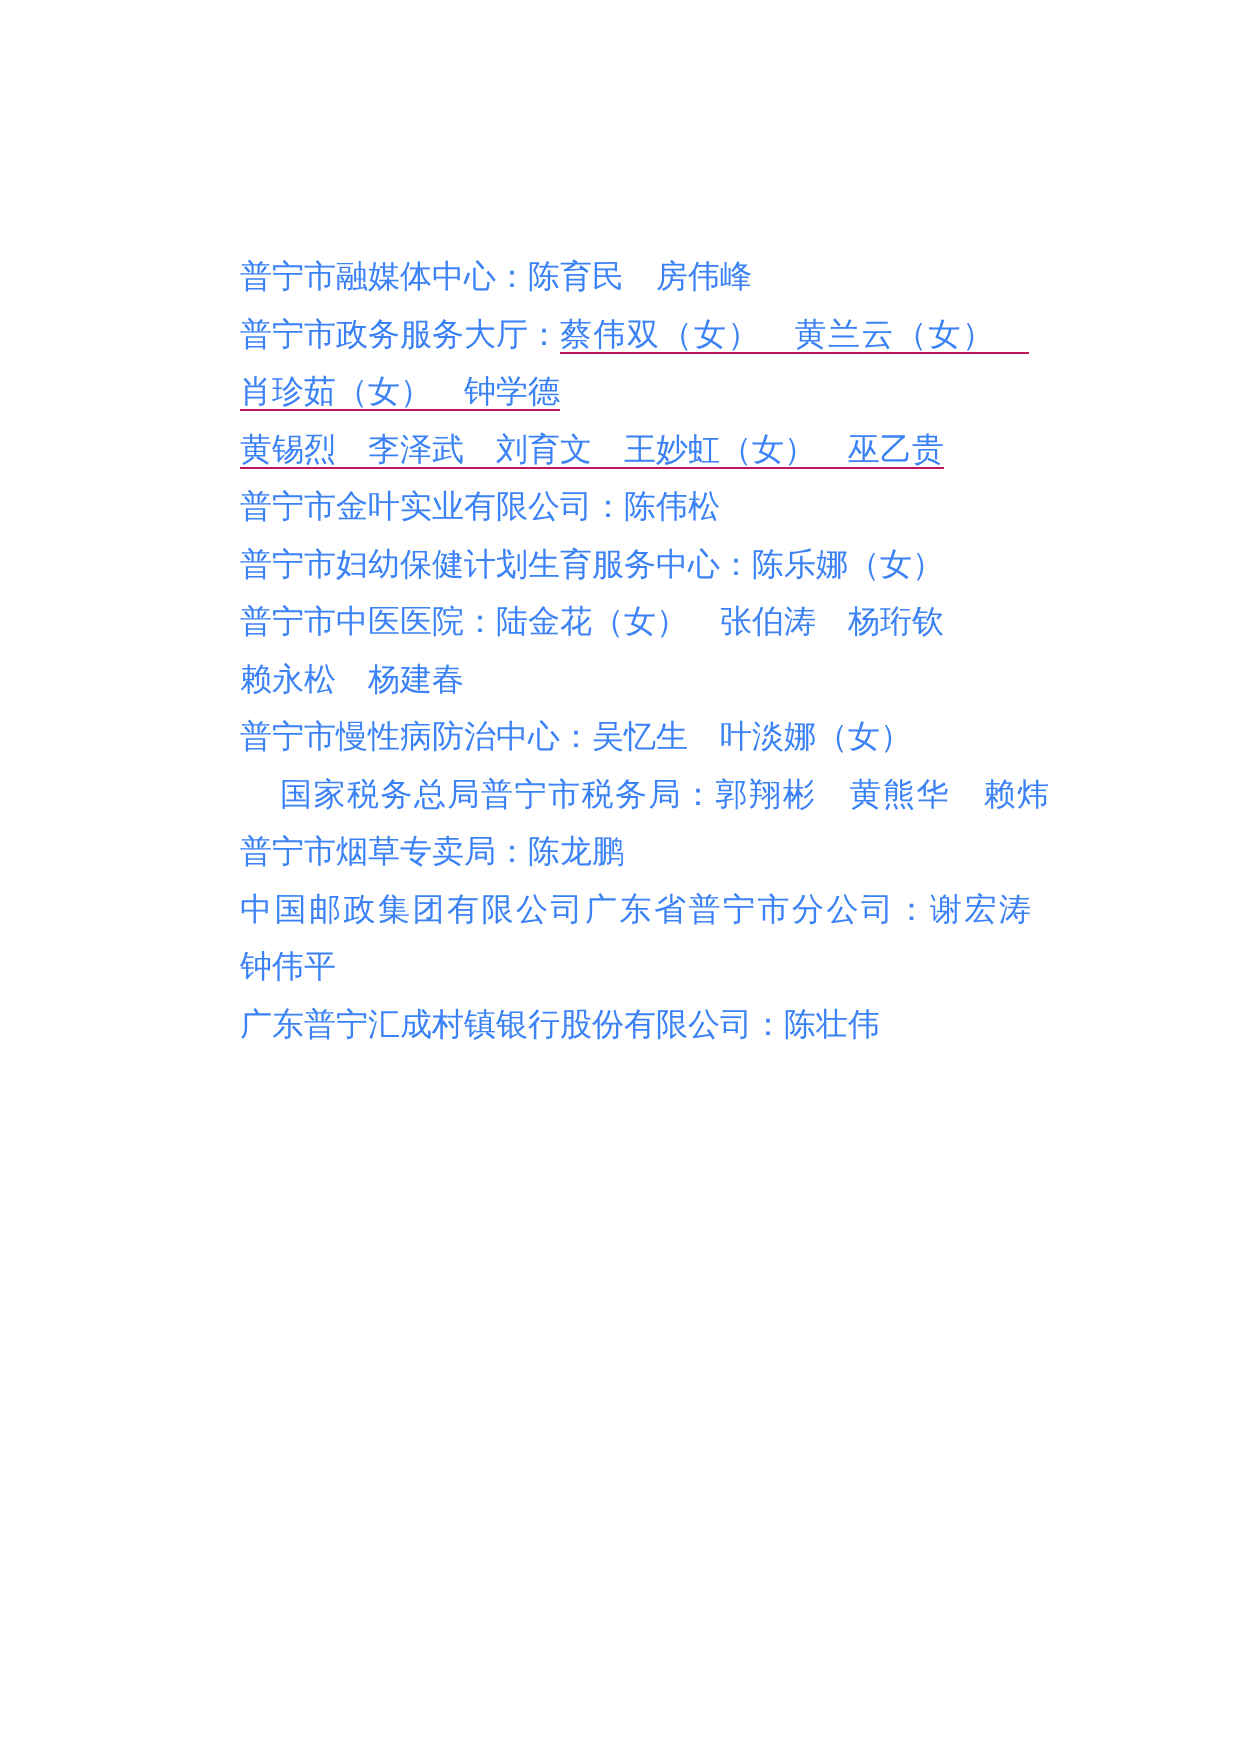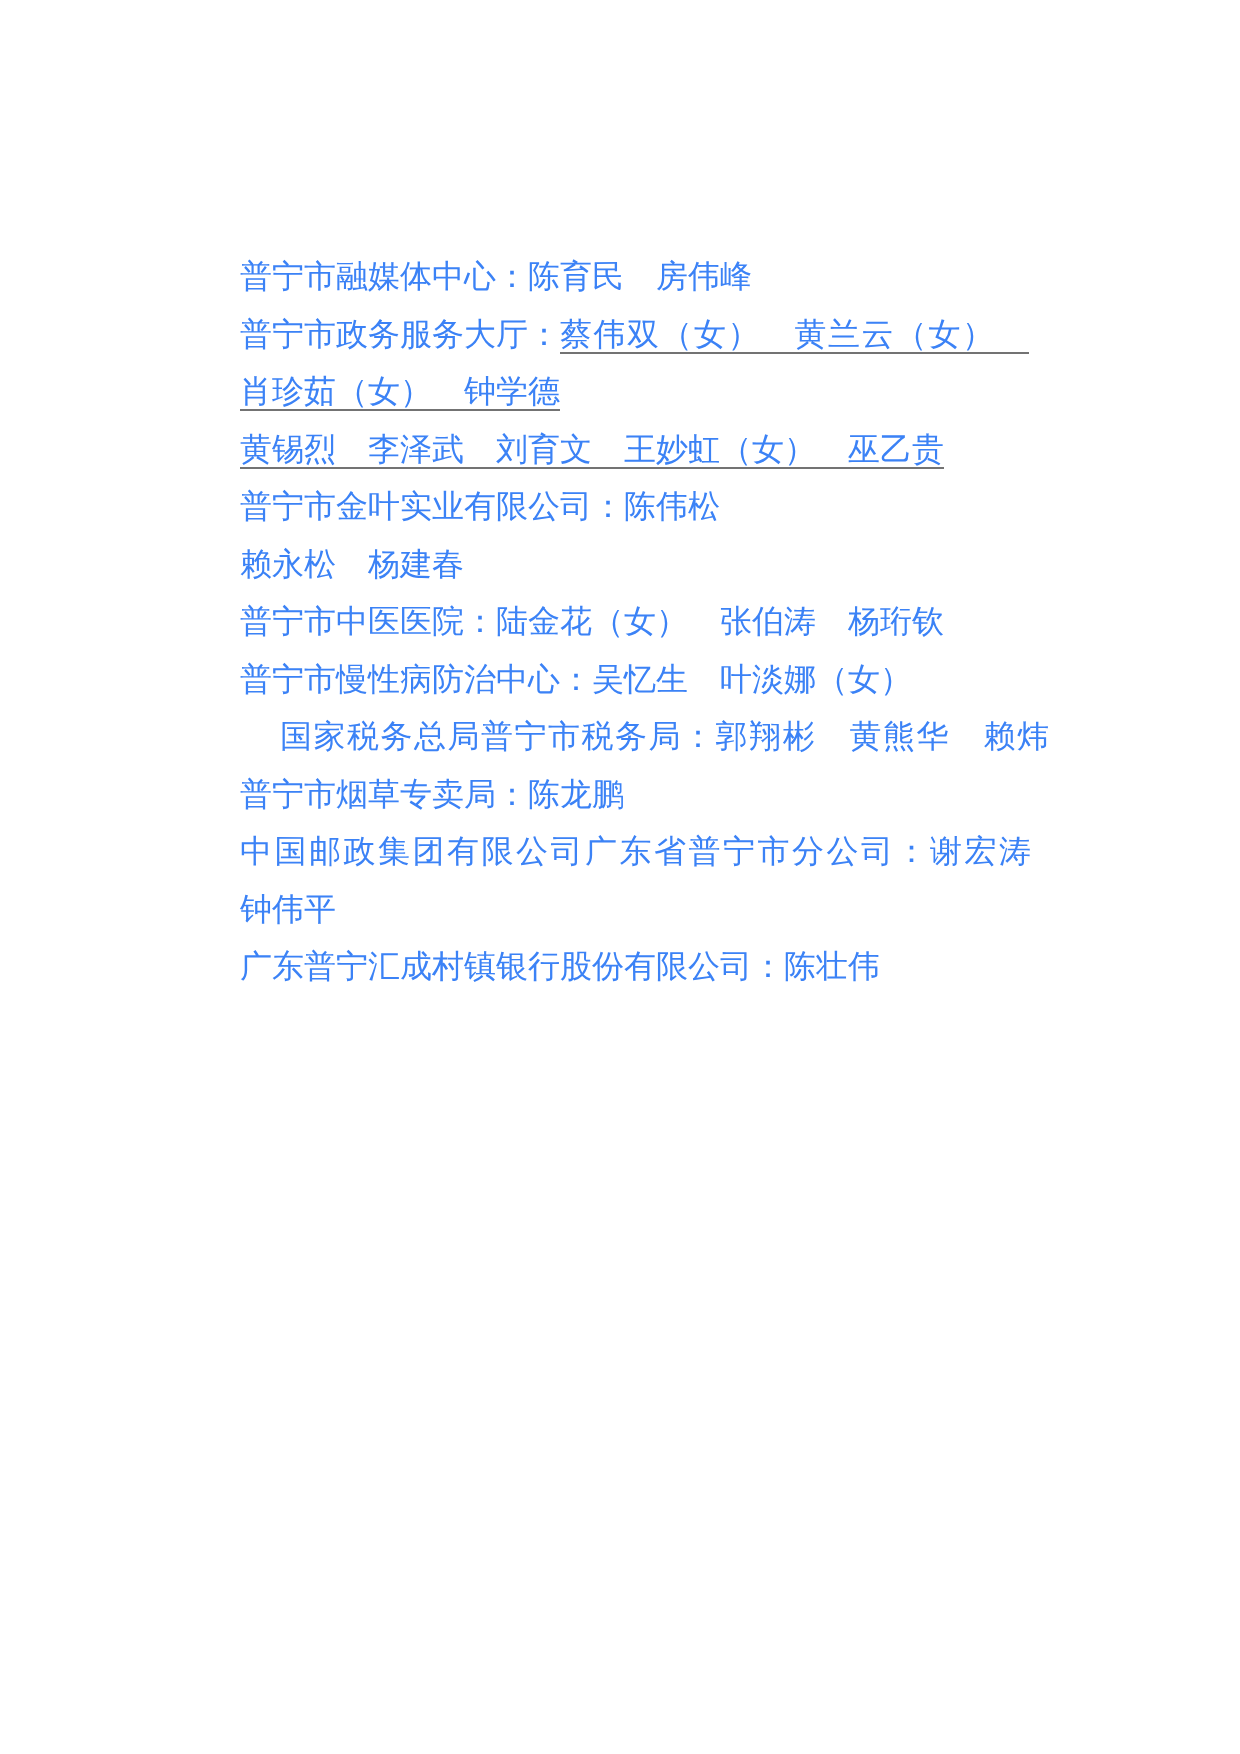--- a/index.html
+++ b/index.html
@@ -28,21 +28,21 @@
     height: 57.5px;
     line-height: 57.5px;
     white-space: pre;
     font-weight: 400;
   }
   
   .spread-sm { letter-spacing: 1.5px; margin-left: 40px; }
   .spread-md { letter-spacing: 2.5px; }
   .seg-spread { letter-spacing: 1.5px; }
   .underline {
-    border-bottom: 2px solid #737373;
+    border-bottom: 2px solid #be185d;
   }
   .footer {
     position: absolute;
     top: 1630px;
     left: 0;
     width: 100%;
     text-align: center;
     font-size: 30px;
     line-height: 40px;
     letter-spacing: 4px;
@@ -52,22 +52,23 @@
 </head>
 <body>
 
 <div class="page">
   <div class="content">
       <div class="line"><span class="">普宁市融媒体中心：陈育民　房伟峰</span></div>
       <div class="line"><span class="">普宁市政务服务大厅：</span><span class="underline seg-spread">蔡伟双（女）　黄兰云（女）　</span></div>
       <div class="line"><span class="underline">肖珍茹（女）　钟学德</span></div>
       <div class="line"><span class="underline">黄锡烈　李泽武　刘育文　王妙虹（女）　巫乙贵</span></div>
       <div class="line"><span class="">普宁市金叶实业有限公司：陈伟松</span></div>
+      <div class="line"><span class="">普宁市妇幼保健计划生育服务中心：陈乐娜（女）</span></div>
+      <div class="line"><span class="">普宁市中医医院：陆金花（女）　张伯涛　杨珩钦</span></div>
       <div class="line"><span class="">赖永松　杨建春</span></div>
-      <div class="line"><span class="">普宁市中医医院：陆金花（女）　张伯涛　杨珩钦</span></div>
       <div class="line"><span class="">普宁市慢性病防治中心：吴忆生　叶淡娜（女）</span></div>
       <div class="line spread-sm"><span class="">国家税务总局普宁市税务局：郭翔彬　黄熊华　赖炜</span></div>
       <div class="line"><span class="">普宁市烟草专卖局：陈龙鹏</span></div>
       <div class="line spread-md"><span class="">中国邮政集团有限公司广东省普宁市分公司：谢宏涛</span></div>
       <div class="line"><span class="">钟伟平</span></div>
       <div class="line"><span class="">广东普宁汇成村镇银行股份有限公司：陈壮伟</span></div>
     </div>
   <div class="footer">
     <span>— 6 —</span>
   </div>

